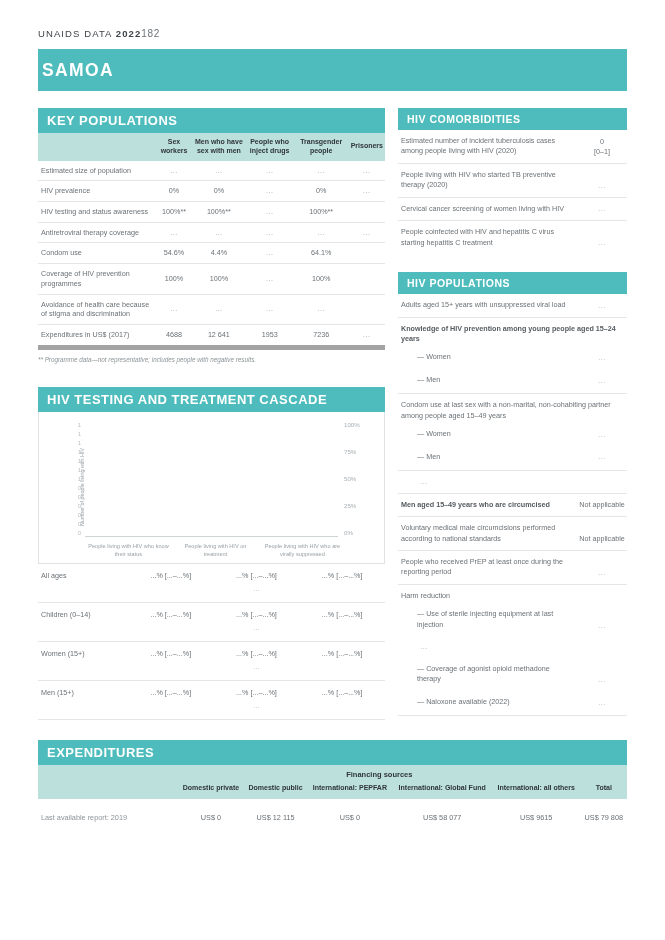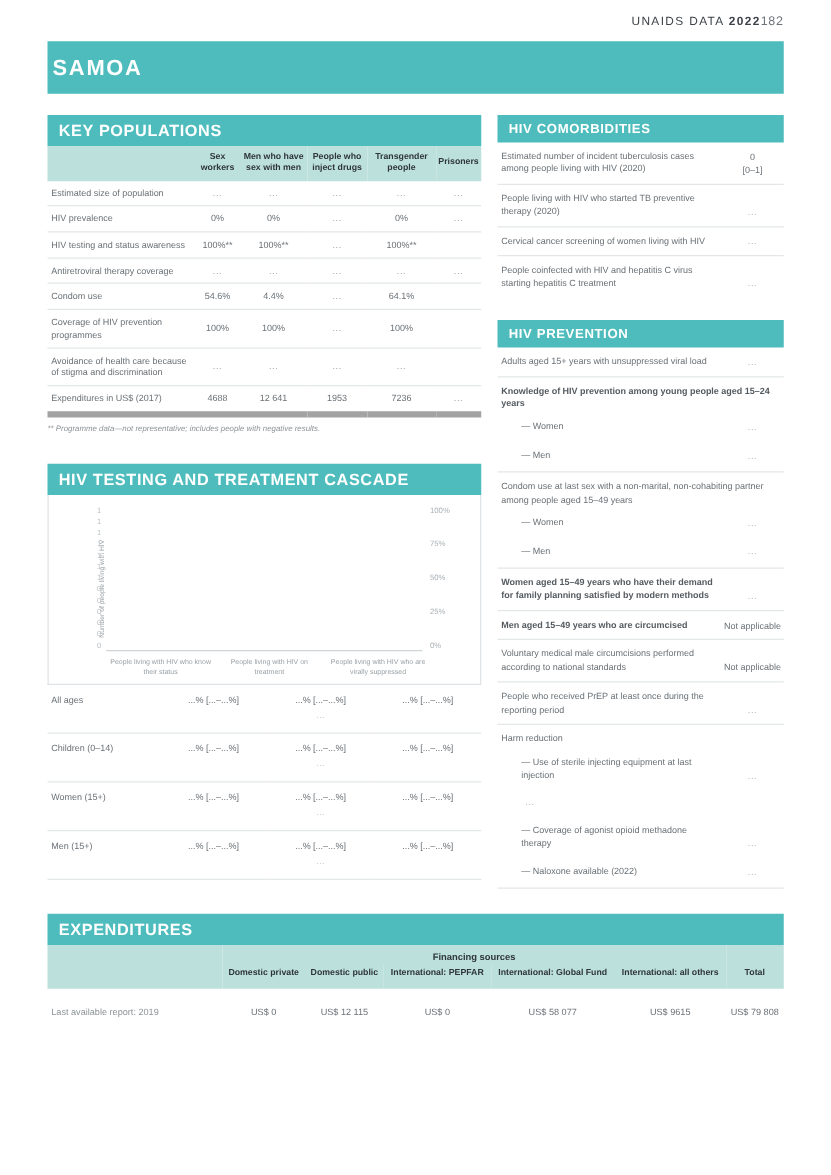--- a/index.html
+++ b/index.html
@@ -8,22 +8,22 @@
     height: 940px;
     background: #ffffff;
     font-family: "Liberation Sans", sans-serif;
     color: #4a4f54;
     position: relative;
   }
   .page { padding: 0 38px; position: relative; width: 665px; height: 940px; }
 
   
   .topbar {
-    display: flex; align-items: flex-end; justify-content: flex-end;
-    padding-top: 12px; padding-bottom: 6px;
+    display: flex; align-items: flex-end; justify-content: flex-start;
+    padding-top: 28px; padding-bottom: 6px;
   }
   .brand { font-size: 9.5px; letter-spacing: 1.1px; color: #3d4349; }
   .brand b { font-weight: bold; }
   .pageno { font-size: 10px; color: #6d7479; letter-spacing: .6px; }
 
   .country-band {
     background: #4ebcbc; height: 42px; display: flex; align-items: center;
     padding-left: 4px; margin-top: 4px;
   }
   .country-band h1 {
@@ -328,21 +328,21 @@
           <div class="rtext">Cervical cancer screening of women living with HIV</div>
           <div class="rval dots">...</div>
         </div>
         <div class="row">
           <div class="rtext">People coinfected with HIV and hepatitis C virus starting hepatitis C treatment</div>
           <div class="rval dots">...</div>
         </div>
       </div>
 
       <div class="sec2">
-        <div class="sec-bar small">HIV PREVENTION</div>
+        <div class="sec-bar small">HIV POPULATIONS</div>
         <div class="rlist">
 
           <div class="row">
             <div class="rtext">Adults aged 15+ years with unsuppressed viral load</div>
             <div class="rval dots">...</div>
           </div>
 
           <div class="group">
             <div class="grouphead bold">Knowledge of HIV prevention among young people aged 15–24 years</div>
             <div class="row">
@@ -361,21 +361,20 @@
               <div class="rtext indent">— Women</div>
               <div class="rval dots">...</div>
             </div>
             <div class="row">
               <div class="rtext indent">— Men</div>
               <div class="rval dots">...</div>
             </div>
           </div>
 
           <div class="row">
-            <div class="rtext bold">Women aged 15–49 years who have their demand for family planning satisfied by modern methods</div>
             <div class="rval dots">...</div>
           </div>
 
           <div class="row">
             <div class="rtext bold">Men aged 15–49 years who are circumcised</div>
             <div class="rval">Not applicable</div>
           </div>
 
           <div class="row">
             <div class="rtext">Voluntary medical male circumcisions performed according to national standards</div>

